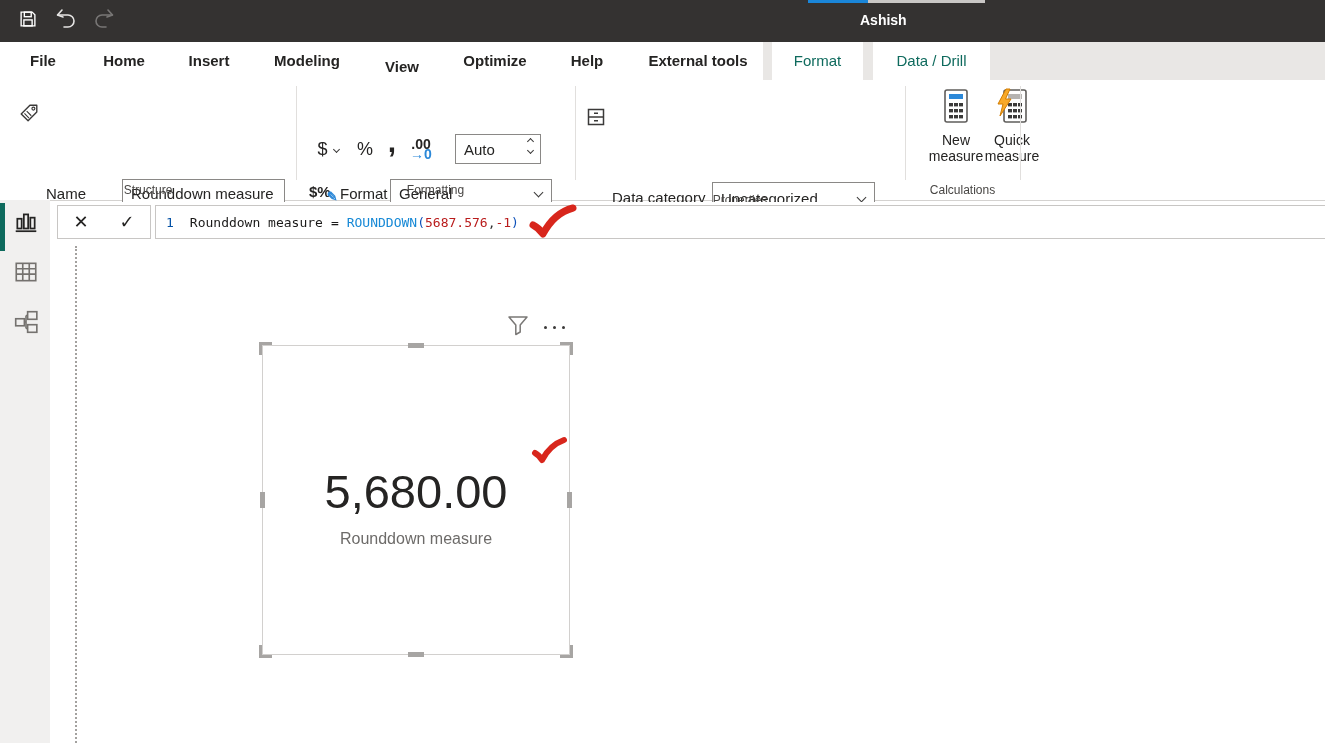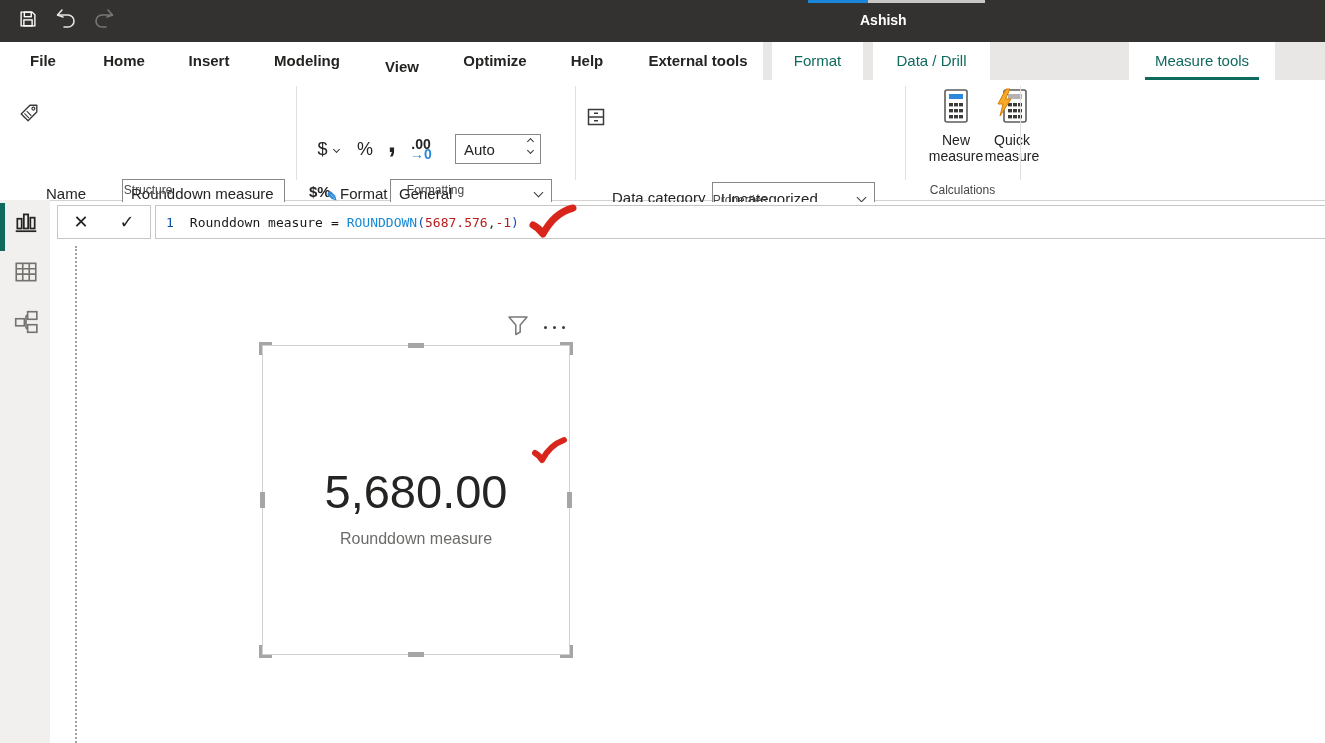--- a/index.html
+++ b/index.html
@@ -120,21 +120,20 @@
     <div class="tab" style="left:18px;  width:50px;">File</div>
     <div class="tab" style="left:93px;  width:62px;">Home</div>
     <div class="tab" style="left:178px; width:62px;">Insert</div>
     <div class="tab" style="left:263px; width:88px;">Modeling</div>
     <div class="tab" style="left:376px; width:52px;margin-top:6px;">View</div>
     <div class="tab" style="left:452px; width:86px;">Optimize</div>
     <div class="tab" style="left:562px; width:50px;">Help</div>
     <div class="tab" style="left:638px; width:120px;">External tools</div>
     <div class="ctx-tab" style="left:772px;  width:91px;">Format</div>
     <div class="ctx-tab" style="left:873px;  width:117px;">Data / Drill</div>
-    <div class="ctx-tab active" style="left:1129px; width:146px;">Measure tools</div>
   </div>
 
   <div class="ribbon">
 
     <span style="position:absolute; left:18px; top:22px;">
       <svg width="22" height="22" viewBox="0 0 24 24">
           <path d="M3.5 13 L13 3.5 H20.5 V11 L11 20.5 Z" fill="none" stroke="#3b3a39" stroke-width="1.5" stroke-linejoin="round"></path>
           <circle cx="16.8" cy="7.2" r="1.6" fill="none" stroke="#3b3a39" stroke-width="1.3"></circle>
           <path d="M7 12.5 L12 17.5 M9.5 10 L14.5 15" stroke="#3b3a39" stroke-width="1.2"></path>
         </svg>

